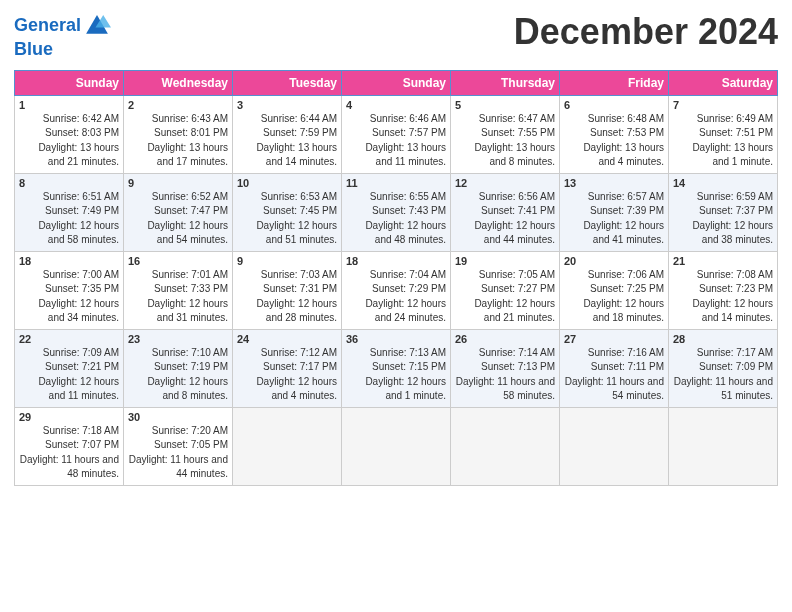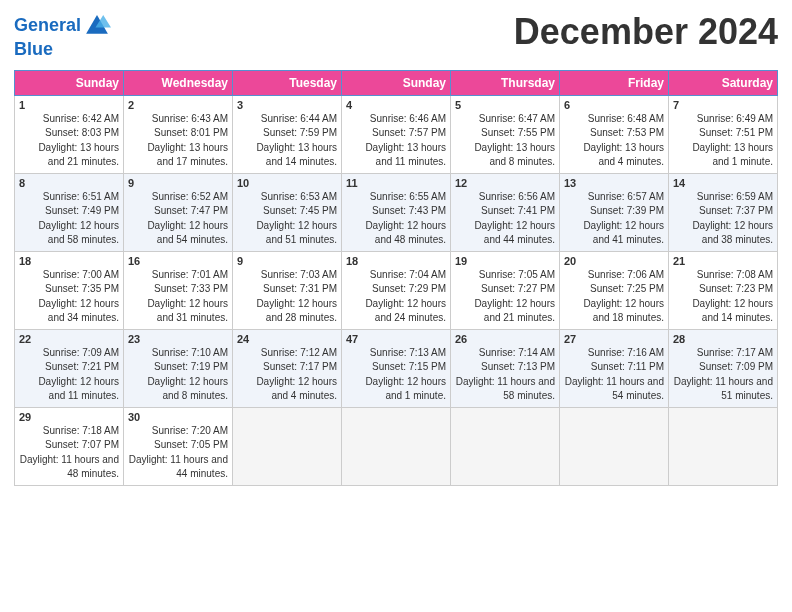--- a/index.html
+++ b/index.html
@@ -323,21 +323,21 @@
         </td>
           <td>
           <span class="day-num">24</span>
           <div class="day-info">
             Sunrise: 7:12 AM<br>
             Sunset: 7:17 PM<br>
             Daylight: 12 hours and 4 minutes.
           </div>
         </td>
           <td>
-          <span class="day-num">47</span>
+          <span class="day-num">36</span>
           <div class="day-info">
             Sunrise: 7:13 AM<br>
             Sunset: 7:15 PM<br>
             Daylight: 12 hours and 1 minute.
           </div>
         </td>
           <td>
           <span class="day-num">26</span>
           <div class="day-info">
             Sunrise: 7:14 AM<br>

